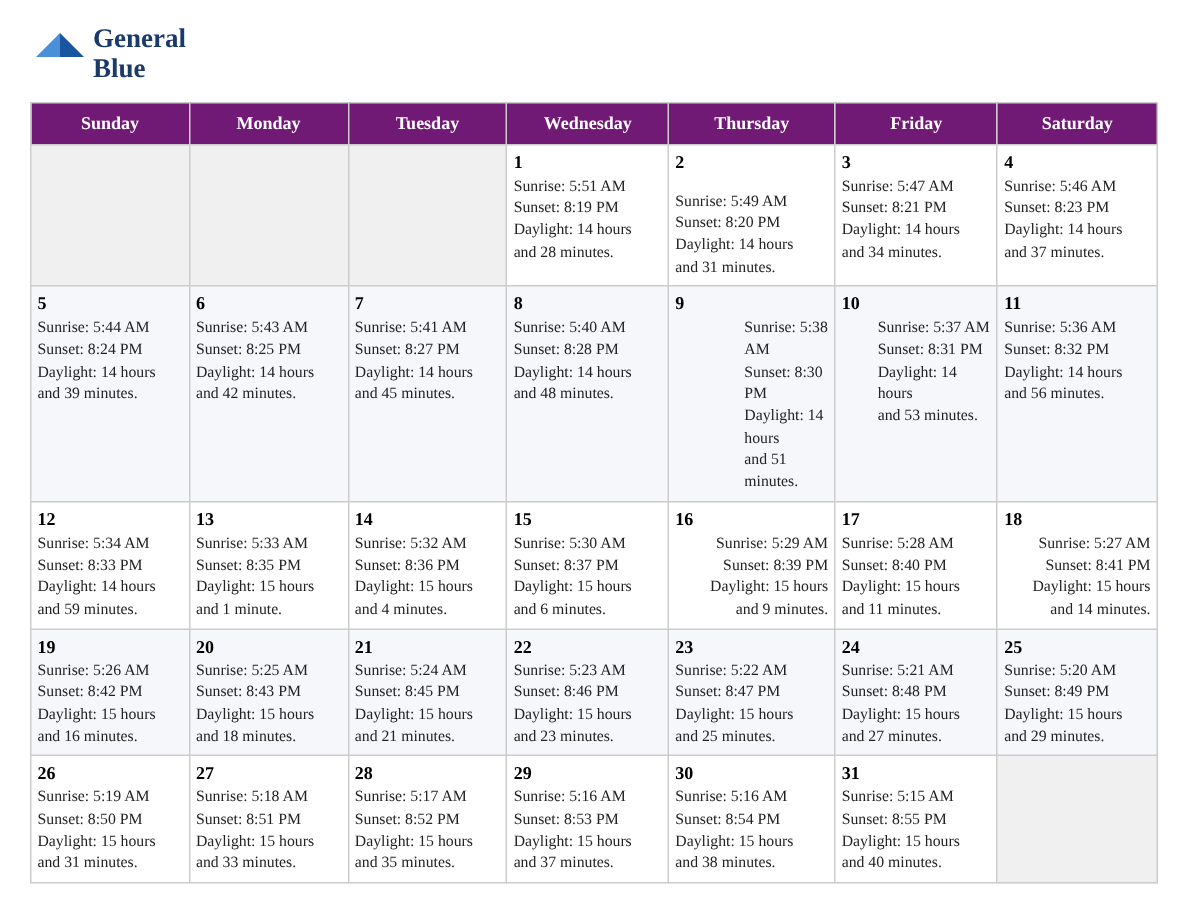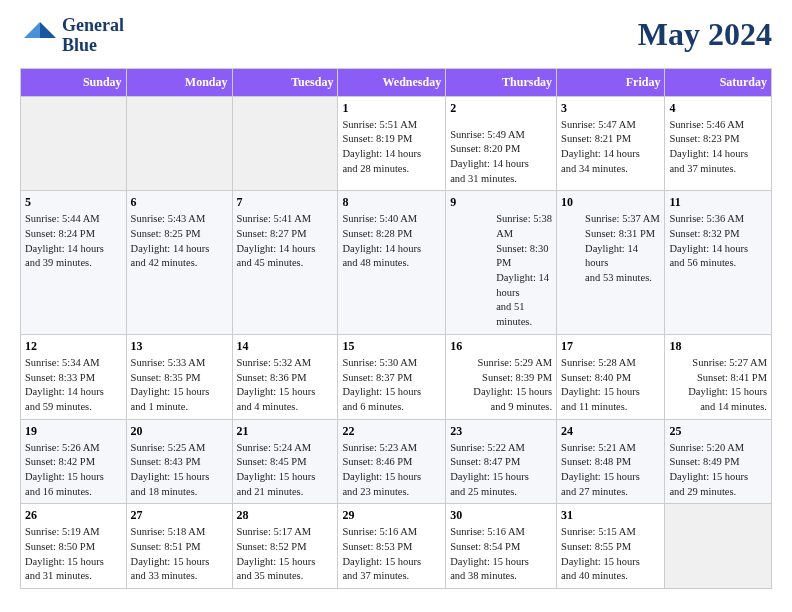--- a/index.html
+++ b/index.html
@@ -46,24 +46,24 @@
     .subtitle {
       font-size: 15px;
       color: #333;
     }
     table {
       width: 100%;
       border-collapse: collapse;
       font-size: 11px;
     }
     thead tr th {
-      background-color: #8b5cf6;
+      background-color: #701a75;
       color: #fff;
       padding: 6px 4px;
-      text-align: right;
+      text-align: center;
       font-size: 12px;
       font-weight: bold;
       border: 1px solid #ccc;
     }
     tbody tr td {
       border: 1px solid #ccc;
       padding: 4px 4px;
       vertical-align: top;
       width: 113px;
       min-height: 80px;
@@ -99,21 +99,20 @@
         <polygon points="20,4 36,20 20,20" fill="#1a56a0"></polygon>
         <polygon points="20,4 20,20 4,20" fill="#4a90d9"></polygon>
         <rect x="0" y="22" width="36" height="14" fill="white"></rect>
       </svg>
       <div class="logo-text">
         <div>General</div>
         <div>Blue</div>
       </div>
     </div>
     <div class="title-block">
-      <div class="main-title">May 2024</div>
     </div>
   </div>
 
   <table>
     <thead>
       <tr>
       <th>Sunday</th>
           <th>Monday</th>
           <th>Tuesday</th>
           <th>Wednesday</th>

